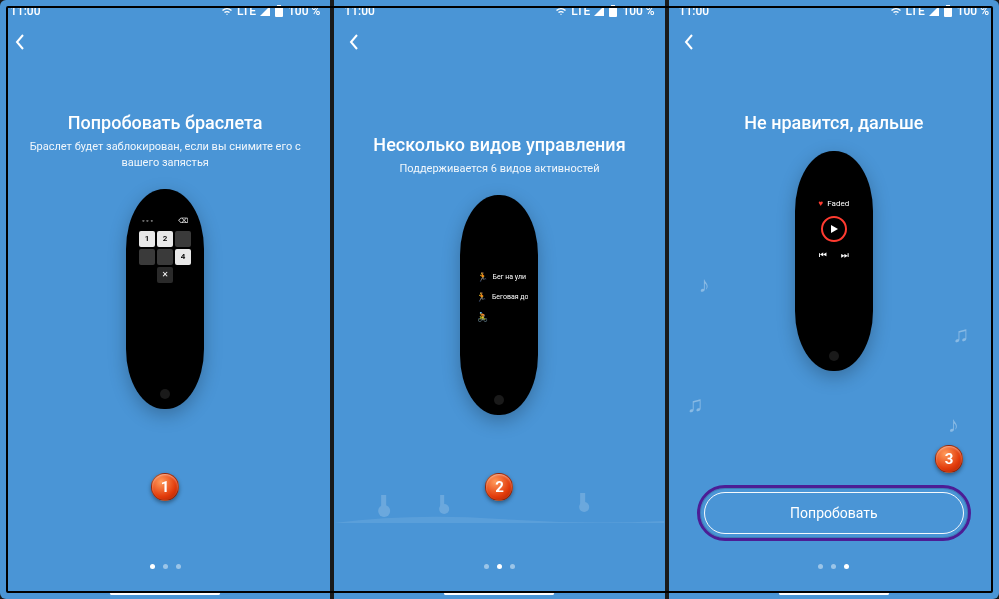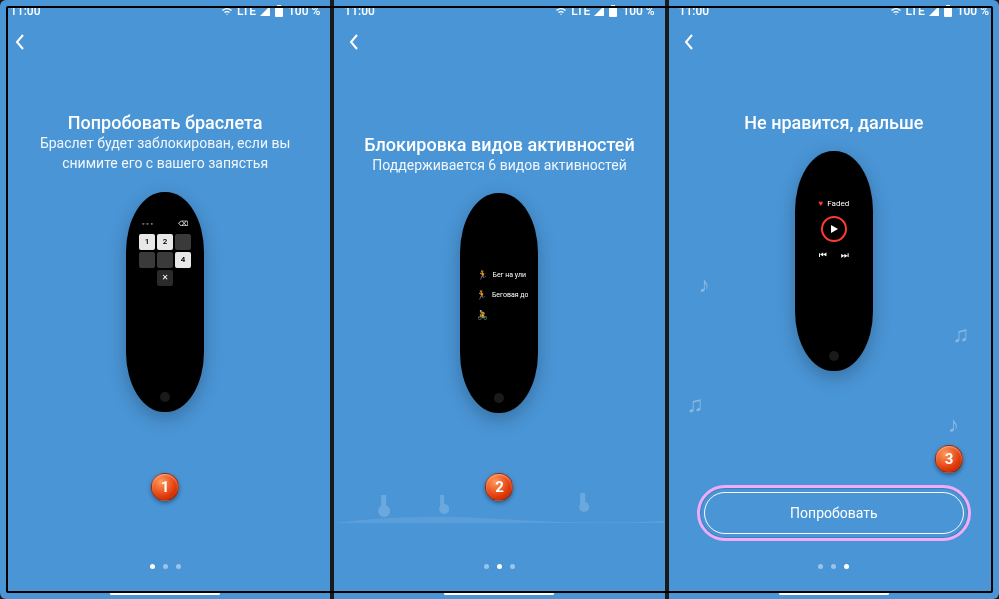--- a/index.html
+++ b/index.html
@@ -59,21 +59,21 @@
     flex: 1;
     display: flex;
     flex-direction: column;
     align-items: center;
     text-align: center;
     padding: 20px 12px 0;
     color: #fff;
     position: relative;
   }
   .title { font-size: 18px; font-weight: 500; margin-top: 30px; }
-  .subtitle { font-size: 14px; opacity: .92; line-height: 1.45; max-width: 300px; }
+  .subtitle { font-size: 11px; opacity: .92; margin-top: 6px; line-height: 1.45; max-width: 300px; }
   .band-wrap { margin-top: 18px; position: relative; }
   
   .band {
     width: 78px;
     height: 220px;
     background: #000;
     border-radius: 38px / 60px;
     position: relative;
     box-shadow: 0 6px 18px rgba(0,0,0,.25);
   }
@@ -120,21 +120,21 @@
     box-shadow:0 2px 4px rgba(0,0,0,.4), inset 0 1px 2px rgba(255,255,255,.5);
     border:1px solid rgba(0,0,0,.25);
   }
   .badge1{left:50%;transform:translateX(-50%);bottom:98px;}
   .badge2{left:50%;transform:translateX(-50%);bottom:98px;}
   .badge3{right:36px;bottom:126px;}
   
   .cta-wrap{
     position:absolute;
     left:28px;right:28px;bottom:58px;
-    border:3px solid #f0abfc;border-radius:30px;
+    border:3px solid #4c1d95;border-radius:30px;
     padding:4px;
     box-shadow:0 0 0 1px rgba(0,0,0,.15) inset;
     margin-top:21px;
   }
   .cta{
     width:100%;height:42px;
     border:1.5px solid rgba(255,255,255,.95);
     background:transparent;border-radius:22px;
     color:#fff;font-size:14px;
     display:flex;align-items:center;justify-content:center;
@@ -246,21 +246,21 @@
         <svg viewBox="0 0 330 60" fill="#fff">
             <circle cx="50" cy="48" r="6"></circle>
             <rect x="47" y="32" width="5" height="12"></rect>
             <circle cx="110" cy="46" r="5"></circle>
             <rect x="106" y="32" width="4" height="12"></rect>
             <circle cx="250" cy="44" r="5"></circle>
             <rect x="246" y="30" width="5" height="12"></rect>
             <path d="M0 60 Q80 50 165 56 T330 58 L330 60 Z" opacity="0.5"></path>
           </svg>
       </div>
-      <div class="title" style="margin-top:52px">Блокировка видов активностей</div>
+      <div class="title" style="margin-top:52px">Несколько видов управления</div>
       <div class="subtitle">Поддерживается 6 видов активностей</div>
       <div class="band-wrap">
         <div class="band">
           <div class="screen" style="justify-content:center;padding:6px 0;">
             <div class="act-row">
               <span class="act-ico">🏃</span>
               <span>Бег на ули</span>
             </div>
             <div class="act-row">
               <span class="act-ico">🏃</span>

